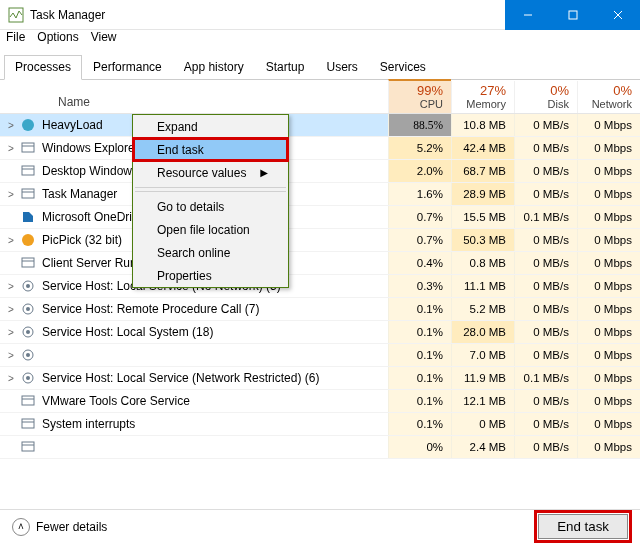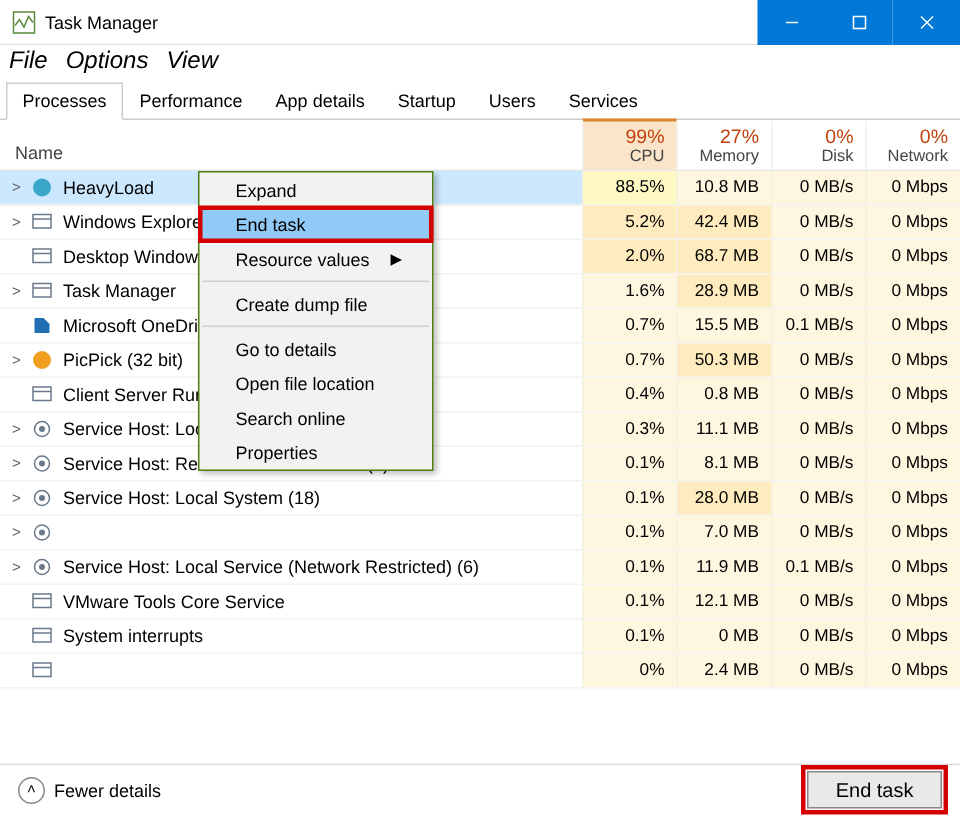--- a/index.html
+++ b/index.html
@@ -7,41 +7,41 @@
 
   .titlebar { height: 30px; background: #fff; display: flex; align-items: center; padding-left: 8px; border-bottom: 1px solid #e5e5e5; }
   .titlebar .tm-icon { width: 16px; height: 16px; margin-right: 6px; }
   .titlebar .title { flex: 1; font-size: 12px; color: #000; }
   .winbtn { width: 45px; height: 30px; display: flex; align-items: center; justify-content: center; }
   .winbtn.close { background: #0078d7; }
   .winbtn svg { stroke: #000; }
   .winbtn.close svg { stroke: #fff; }
   .winbtn.min, .winbtn.max { background: #0078d7; }
 
-  .menubar { height: 22px; display: flex; align-items: center; padding: 0 6px; gap: 12px; font-size: 16px; font-style: italic; }
+  .menubar { height: 22px; display: flex; padding: 0 6px; gap: 12px; font-size: 12px; }
   .menubar span { cursor: default; }
 
   .tabs { height: 26px; display: flex; border-bottom: 1px solid #ccc; padding-left: 4px; margin-top: 2px; }
   .tab { padding: 4px 10px; border: 1px solid transparent; font-size: 12px; position: relative; bottom: -1px; }
   .tab.active { background: #fff; border: 1px solid #ccc; border-bottom: 1px solid #fff; }
 
   .header-row { display: flex; height: 34px; border-bottom: 1px solid #e5e5e5; align-items: flex-end; }
-  .col-name { flex: 1; padding: 0 6px 4px 10px; font-size: 12px; color: #444; }
+  .col-name { flex: 1; padding: 0 6px 4px 10px; font-size: 12px; color: #444; margin-left: 48px; }
   .col { width: 63px; text-align: right; padding: 2px 8px 3px 0; font-size: 11px; color: #444; border-left: 1px solid #f0f0f0; }
   .col .pct { font-size: 13px; color: #c2410c; }
   .col-cpu { background: #fbe5ca; border-top: 2px solid #d88828; }
 
   .body { position: relative; height: 395px; overflow-y: scroll; }
   .row { display: flex; height: 23px; align-items: center; border-bottom: 1px solid #f2f2f2; }
   .row.sel { background: #cce8ff; }
   .row .name-cell { flex: 1; display: flex; align-items: center; padding-left: 6px; white-space: nowrap; overflow: hidden; }
   .exp { width: 10px; display: inline-flex; justify-content: center; font-size: 10px; color: #666; }
   .appicon { width: 16px; height: 16px; margin: 0 6px 0 4px; display: inline-block; }
   .val { width: 63px; text-align: right; padding-right: 8px; height: 100%; display: flex; align-items: center; justify-content: flex-end; border-left: 1px solid #f4f0e0; font-size: 11.5px; }
-  .cpu-l { background: #fff6df; text-align: center; } .cpu-m { background: #ffecbe; } .cpu-vh { background: #fef9c3; }
+  .cpu-l { background: #fff6df; text-align: center; } .cpu-m { background: #ffecbe; } .cpu-vh { background: #a3a3a3; font-family: Liberation Serif, serif; }
   .mem-l { background: #fff6df; } .mem-m { background: #ffecbe; }
   .dsk-l { background: #fff6df; }
   .net-l { background: #fff6df; }
 
   .ctxmenu { position: absolute; left: 132px; top: 0; width: 157px; background: #f2f2f2; border: 1px solid #4d7c0f; box-shadow: 2px 2px 4px rgba(0,0,0,.25); z-index: 5; }
   .ctxitem { height: 23px; display: flex; align-items: center; padding: 0 20px 0 24px; font-size: 12px; }
   .ctxitem.hi { background: #91c9f7; outline: 3px solid #d40000; outline-offset: -2px; }
   .ctxitem.sep { height: 1px; background: #d0d0d0; margin: 3px 2px; padding: 0; }
   .ctxitem .arrow { margin-left: auto; font-size: 10px; }
 
@@ -83,21 +83,21 @@
 
 <div class="menubar">
   <span>File</span>
   <span>Options</span>
   <span>View</span>
 </div>
 
 <div class="tabs">
   <div class="tab active">Processes</div>
   <div class="tab">Performance</div>
-  <div class="tab">App details</div>
+  <div class="tab">App history</div>
   <div class="tab">Startup</div>
   <div class="tab">Users</div>
   <div class="tab">Services</div>
 </div>
 
 <div class="header-row">
   <div class="col-name">Name</div>
   <div class="col col-cpu">
     <div class="pct">99%</div>
     <div>CPU</div>
@@ -119,21 +119,20 @@
 <div class="body" id="rows-container">
 
   <div class="ctxmenu">
     <div class="ctxitem">Expand</div>
     <div class="ctxitem hi">End task</div>
     <div class="ctxitem">
       <span>Resource values</span>
       <span class="arrow">▶</span>
     </div>
     <div class="ctxitem sep"></div>
-    <div class="ctxitem">Create dump file</div>
     <div class="ctxitem sep"></div>
     <div class="ctxitem">Go to details</div>
     <div class="ctxitem">Open file location</div>
     <div class="ctxitem">Search online</div>
     <div class="ctxitem">Properties</div>
   </div>
 
 <div class="row sel">
       <div class="name-cell">
         <span class="exp">&gt;</span>
@@ -246,21 +245,21 @@
     <div class="row">
       <div class="name-cell">
         <span class="exp">&gt;</span>
         <span class="appicon"><svg viewBox="0 0 16 16">
             <circle cx="8" cy="8" r="5" fill="none" stroke="#6a7a8a"></circle>
             <circle cx="8" cy="8" r="2" fill="#6a7a8a"></circle>
           </svg></span>
         <span>Service Host: Remote Procedure Call (7)</span>
       </div>
       <div class="val cpu-l">0.1%</div>
-      <div class="val mem-l">8.1 MB</div>
+      <div class="val mem-l">5.2 MB</div>
       <div class="val dsk-l">0 MB/s</div>
       <div class="val net-l">0 Mbps</div>
     </div>
     <div class="row">
       <div class="name-cell">
         <span class="exp">&gt;</span>
         <span class="appicon"><svg viewBox="0 0 16 16">
             <circle cx="8" cy="8" r="5" fill="none" stroke="#6a7a8a"></circle>
             <circle cx="8" cy="8" r="2" fill="#6a7a8a"></circle>
           </svg></span>

